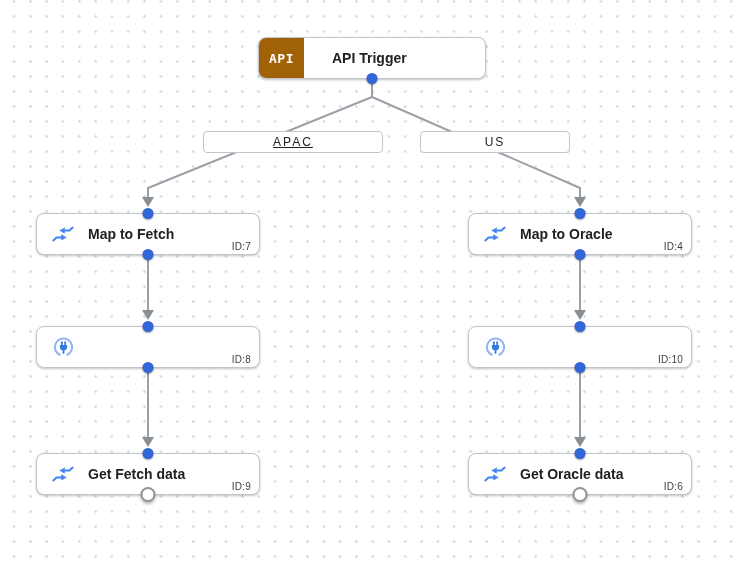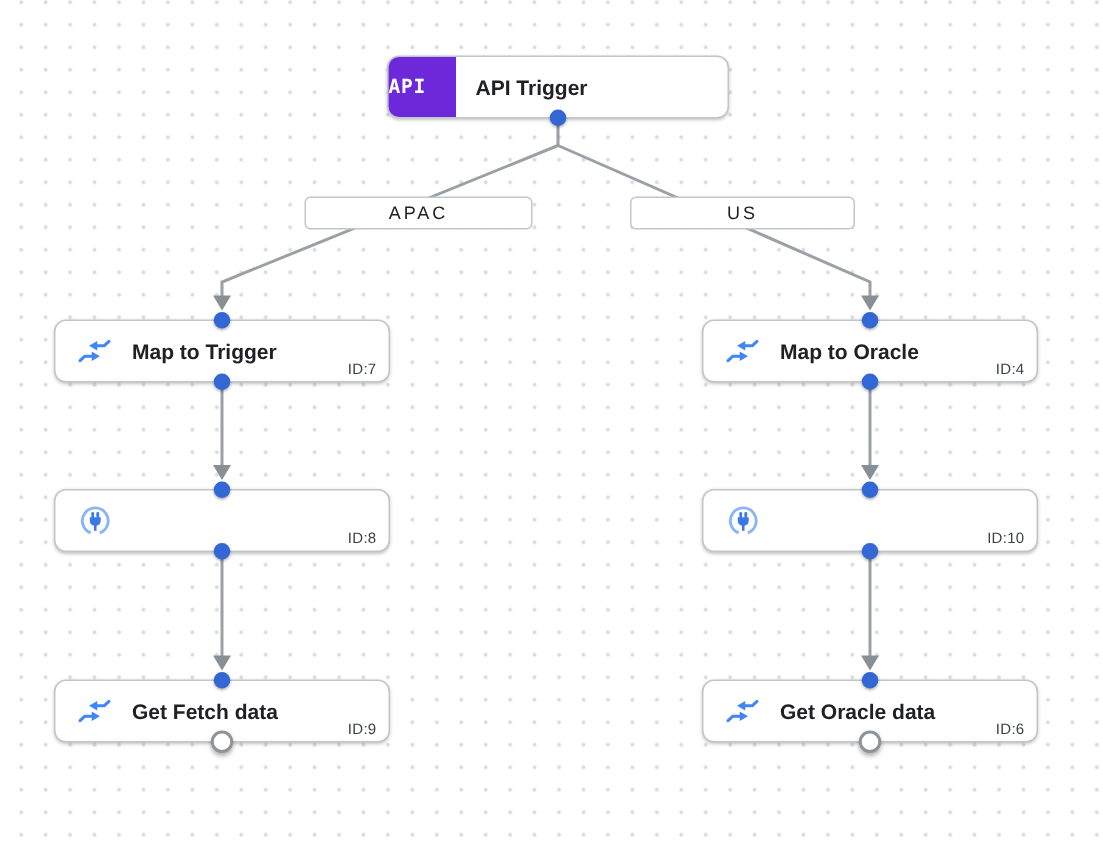--- a/index.html
+++ b/index.html
@@ -40,28 +40,28 @@
     position:absolute;top:3px;right:8px;
     font-size:10px;color:#3c4043;letter-spacing:.2px;margin-top:24px;
   }
   
   .trigger{
     left:258px;top:37px;width:228px;height:42px;
     padding:0;align-items:stretch;
   }
   .api-badge{
     width:45px;flex:0 0 45px;
-    background:#6d28d9;
+    background:#a16207;
     border-radius:7px 0 0 7px;
     color:#fff;
     font-family:"DejaVu Sans Mono", monospace;
     font-weight:bold;font-size:13px;letter-spacing:.5px;
-    display:flex;align-items:center;
-  }
-  .trigger .title{align-self:center;margin-left:13px;}
+    display:flex;align-items:center;justify-content:center;
+  }
+  .trigger .title{align-self:center;margin-left:28px;}
   
   .port{
     position:absolute;left:50%;transform:translateX(-50%);
     width:11px;height:11px;border-radius:50%;
     background:#3367d6;
     box-shadow:0 1px 2px rgba(0,0,0,.35);
     z-index:3;
   }
   .port.top{top:-6px;}
   .port.bottom{bottom:-6px;}
@@ -73,21 +73,21 @@
   }
   
   .branch{
     position:absolute;top:131px;height:22px;
     background:#fff;
     border:1px solid #c2c5c9;border-radius:4px;
     display:flex;align-items:center;justify-content:center;
     font-size:12px;letter-spacing:2px;color:#202124;
     z-index:2;box-sizing:border-box;cursor:pointer;
   }
-  .branch.apac{left:203px;width:152px;}
+  .branch.apac{left:203px;width:180px;text-decoration:underline;}
   .branch.us{left:420px;width:150px;text-align:right;}
 </style>
 </head>
 <body>
 
 <div class="canvas">
 
   <svg class="edges" width="735" height="569">
     <g stroke="#9aa0a6" stroke-width="2" fill="none">
 
@@ -132,21 +132,21 @@
     <span class="icon">
       <svg viewBox="0 0 24 24" width="22" height="22">
         <g fill="none" stroke="#4285f4" stroke-width="2.2" stroke-linecap="round" stroke-linejoin="round">
           <path d="M1.5 19 L5 15.8 H10"></path>
           <path d="M22.5 5 L19 8.2 H14"></path>
         </g>
         <path fill="#4285f4" d="M10 12.4 L16 15.8 L10 19.2 Z"></path>
         <path fill="#4285f4" d="M14 4.8 L8 8.2 L14 11.6 Z"></path>
       </svg>
     </span>
-    <div class="title">Map to Trigger</div>
+    <div class="title">Map to Fetch</div>
     <div class="nid">ID:7</div>
     <span class="port top"></span>
     <span class="port bottom"></span>
   </div>
 
   <div class="node" style="left:36px;top:326px;">
     <span class="icon">
       <svg viewBox="0 0 24 24" width="23" height="23">
         <path d="M8.8 20.1 A9 9 0 1 1 15.2 20.1" fill="none" stroke="#8ab4f8" stroke-width="2"></path>
         <g fill="#3b78e7">

